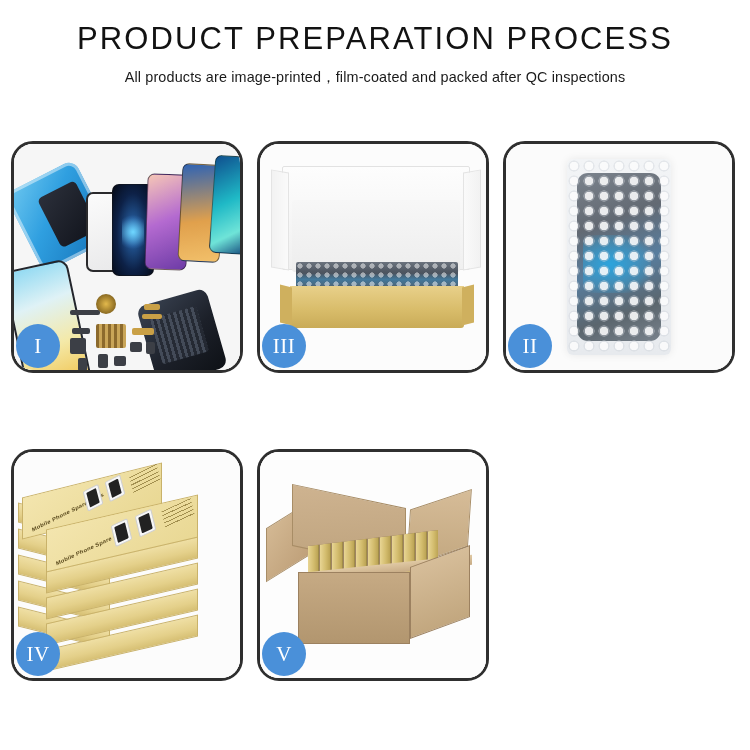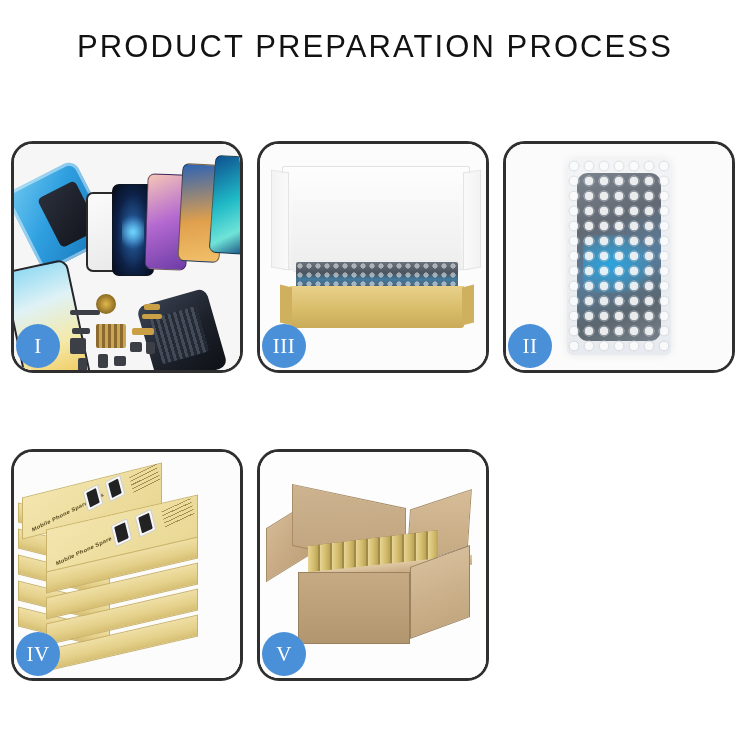--- a/index.html
+++ b/index.html
@@ -18,21 +18,21 @@
     height: 750px;
     background: #ffffff;
   }
 
   
   .header {
     position: absolute;
     top: 0; left: 0;
     width: 750px;
     text-align: center;
-    padding-top: 30px;
+    padding-top: 22px;
   }
   .title {
     font-family: "Liberation Sans", sans-serif;
     font-size: 31px;
     font-weight: 500;
     letter-spacing: 2.1px;
     color: #121212;
     line-height: 1.12;
     white-space: nowrap;
   }
@@ -357,20 +357,21 @@
     transform: skewY(22deg);
   }
 </style>
 </head>
 <body>
 
 <div class="page">
 
   <div class="header">
     <div class="title">PRODUCT PREPARATION PROCESS</div>
+    <div class="subtitle">All products are image-printed，film-coated and packed after QC inspections</div>
   </div>
 
   <div class="grid">
 
     <div class="panel">
       <div class="panel-photo">
         <div class="p1-bg"></div>
         <div class="p1-blueplate"></div>
         <div class="p1-screen"></div>
         <div class="p1-phone ph-a"></div>

